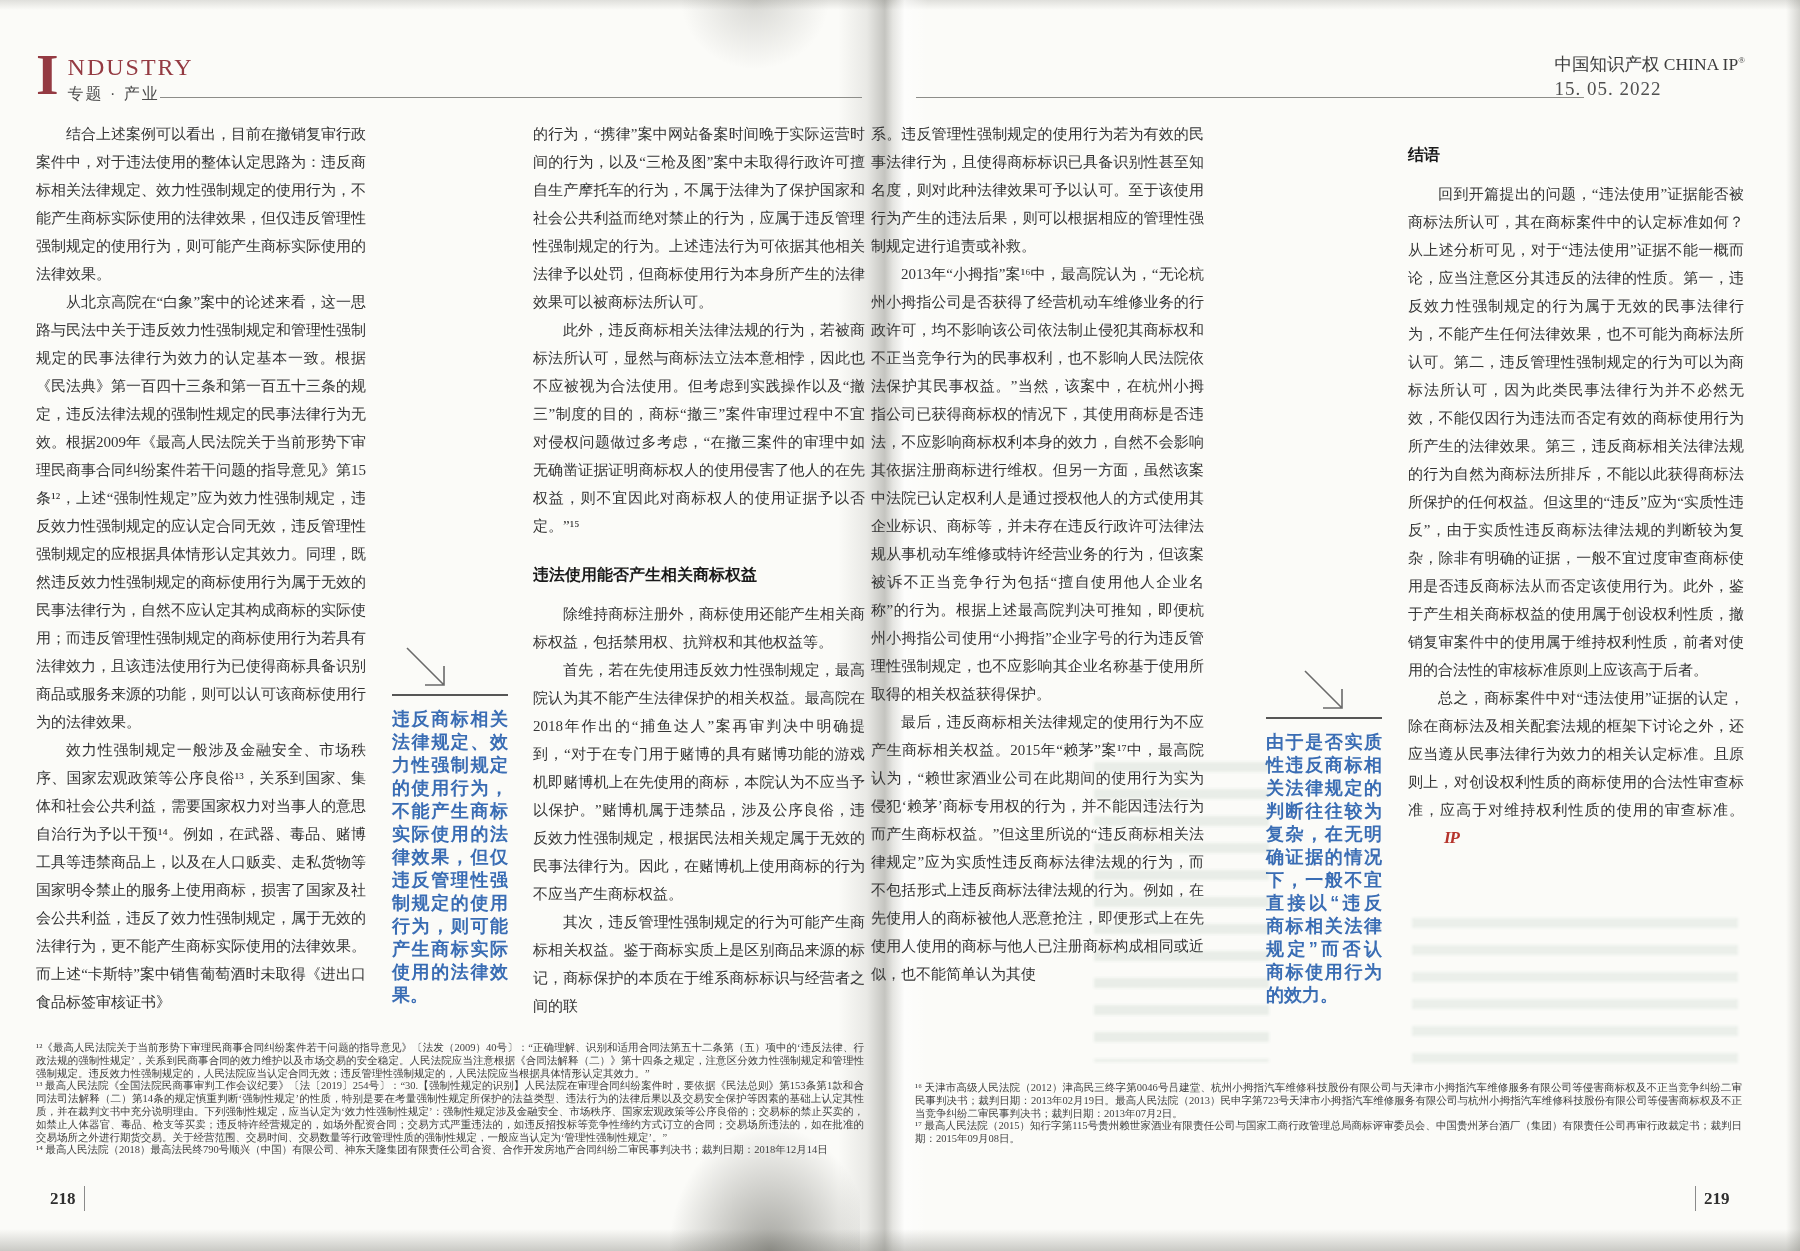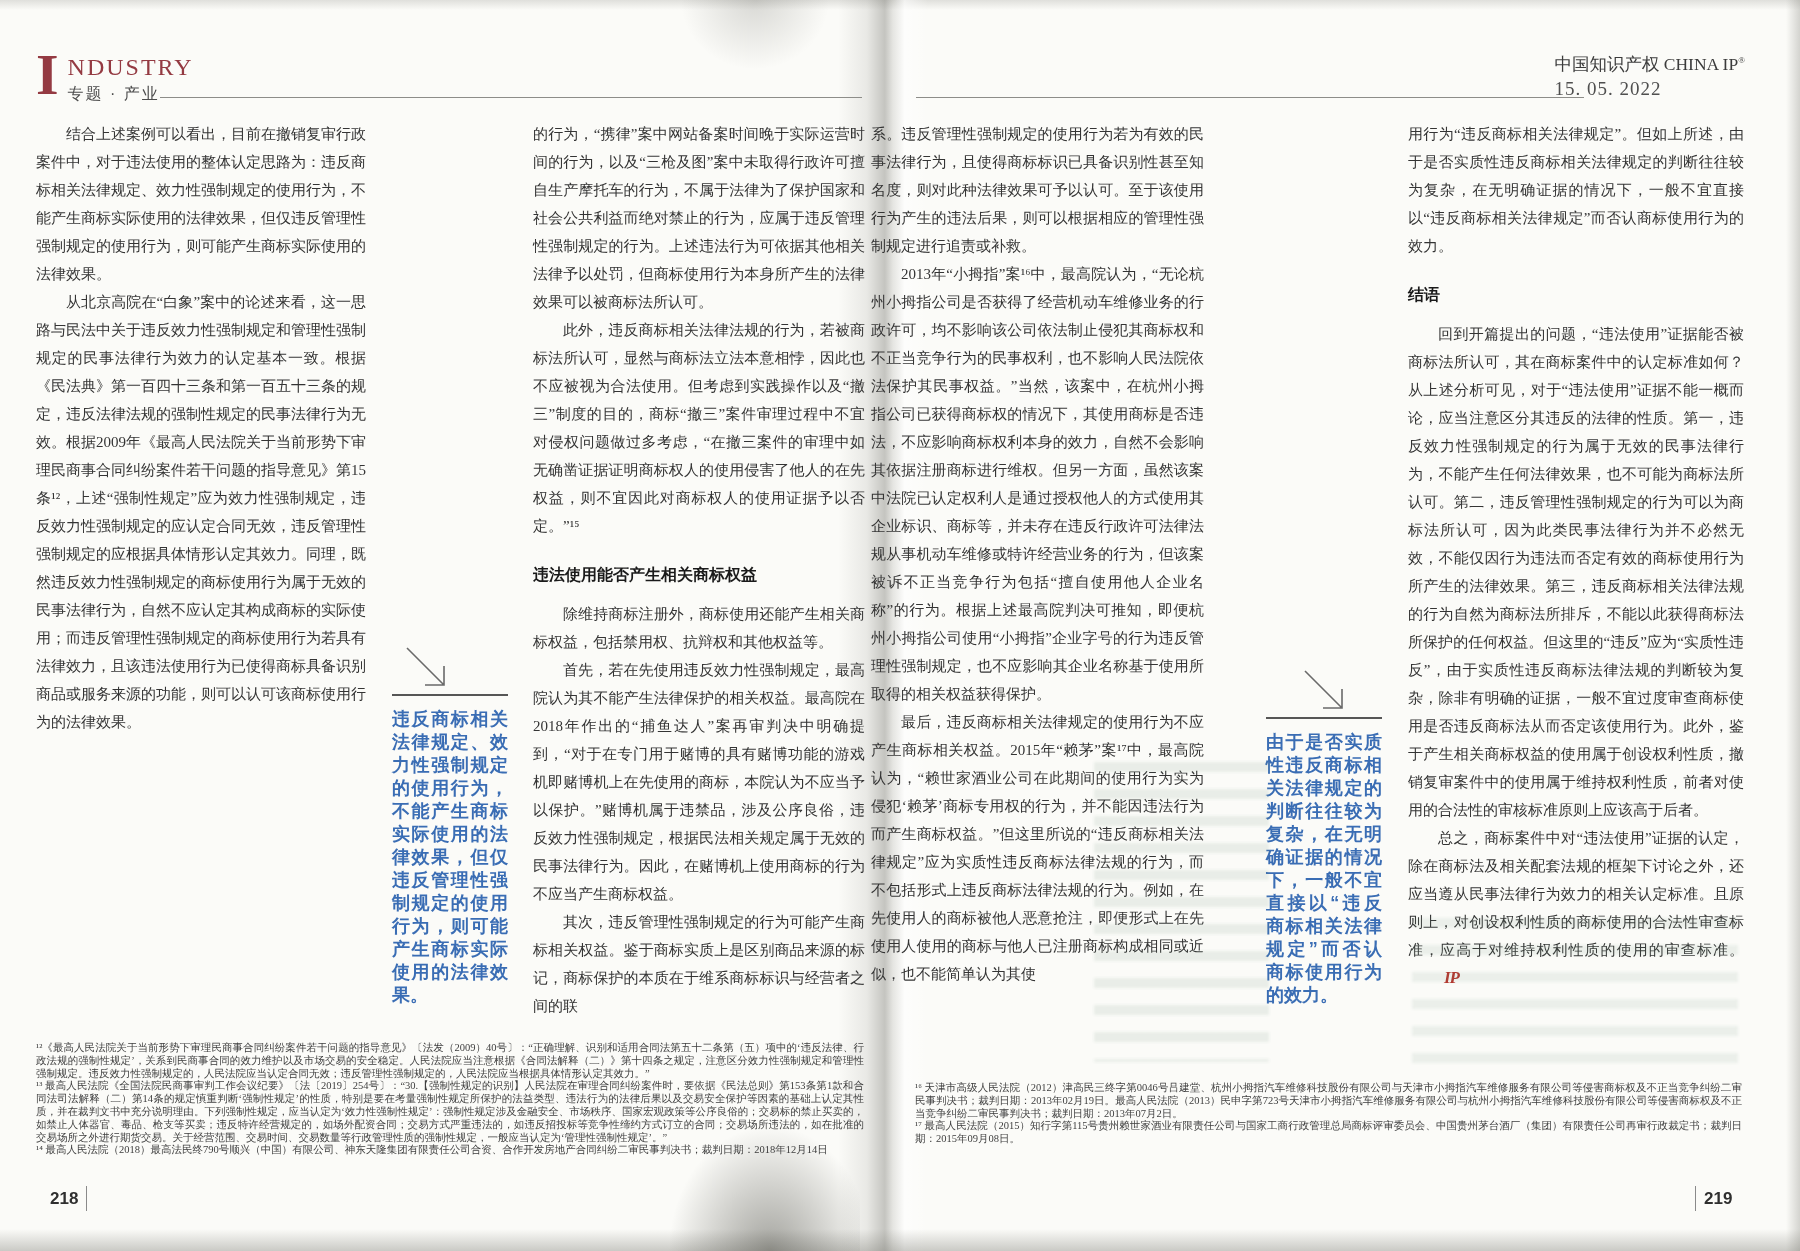--- a/index.html
+++ b/index.html
@@ -62,21 +62,21 @@
                   font-weight:bold; font-size:18px; line-height:23px; color:#3a6db4; text-align:justify; }
 
   
   .fns { position:absolute; font-size:10.5px; line-height:12.8px; color:#3e3e3e; text-align:justify; }
   .fns-left  { left:36px;  top:1042px; width:828px; }
   .fns-right { left:915px; top:1082px; width:827px; }
   .fn { margin:0; }
 
   
   .pageno { position:absolute; font-size:17px; color:#2f2f2f; font-weight:bold;
-            font-family:Liberation Sans, sans-serif;
+            font-family:Liberation Serif, serif;
             display:flex; align-items:center; gap:8px; }
   .pageno-left  { left:50px;   top:1186px; }
   .pageno-right { left:1695px; top:1186px; }
   .pbar { width:1px; height:25px; background:#8a8a8a; display:inline-block; }
 
   
   .bleed { position:absolute; filter:blur(1.5px); opacity:.85; }
   .bleed-1 { left:1094px; top:762px; width:175px; height:300px;
     background:repeating-linear-gradient(180deg, rgba(104,142,120,0.15) 0 10px, rgba(0,0,0,0) 10px 27px); }
   .bleed-2 { left:1412px; top:918px; width:326px; height:148px;
@@ -105,36 +105,36 @@
 
   <div class="brand">
     <div class="brand-name"><span>中国知识产权 CHINA IP</span><sup>®</sup></div>
     <div class="brand-date">15. 05. 2022</div>
   </div>
   <div class="rule rule-right"></div>
 
   <div class="col col-1">
       <p class="para body">结合上述案例可以看出，目前在撤销复审行政案件中，对于违法使用的整体认定思路为：违反商标相关法律规定、效力性强制规定的使用行为，不能产生商标实际使用的法律效果，但仅违反管理性强制规定的使用行为，则可能产生商标实际使用的法律效果。</p>
       <p class="para body">从北京高院在“白象”案中的论述来看，这一思路与民法中关于违反效力性强制规定和管理性强制规定的民事法律行为效力的认定基本一致。根据《民法典》第一百四十三条和第一百五十三条的规定，违反法律法规的强制性规定的民事法律行为无效。根据2009年《最高人民法院关于当前形势下审理民商事合同纠纷案件若干问题的指导意见》第15条¹²，上述“强制性规定”应为效力性强制规定，违反效力性强制规定的应认定合同无效，违反管理性强制规定的应根据具体情形认定其效力。同理，既然违反效力性强制规定的商标使用行为属于无效的民事法律行为，自然不应认定其构成商标的实际使用；而违反管理性强制规定的商标使用行为若具有法律效力，且该违法使用行为已使得商标具备识别商品或服务来源的功能，则可以认可该商标使用行为的法律效果。</p>
+      <p class="para body">效力性强制规定一般涉及金融安全、市场秩序、国家宏观政策等公序良俗¹³，关系到国家、集体和社会公共利益，需要国家权力对当事人的意思自治行为予以干预¹⁴。例如，在武器、毒品、赌博工具等违禁商品上，以及在人口贩卖、走私货物等国家明令禁止的服务上使用商标，损害了国家及社会公共利益，违反了效力性强制规定，属于无效的法律行为，更不能产生商标实际使用的法律效果。而上述“卡斯特”案中销售葡萄酒时未取得《进出口食品标签审核证书》</p>
     </div>
   <div class="col col-2">
       <p class="para cont">的行为，“携律”案中网站备案时间晚于实际运营时间的行为，以及“三枪及图”案中未取得行政许可擅自生产摩托车的行为，不属于法律为了保护国家和社会公共利益而绝对禁止的行为，应属于违反管理性强制规定的行为。上述违法行为可依据其他相关法律予以处罚，但商标使用行为本身所产生的法律效果可以被商标法所认可。</p>
       <p class="para body">此外，违反商标相关法律法规的行为，若被商标法所认可，显然与商标法立法本意相悖，因此也不应被视为合法使用。但考虑到实践操作以及“撤三”制度的目的，商标“撤三”案件审理过程中不宜对侵权问题做过多考虑，“在撤三案件的审理中如无确凿证据证明商标权人的使用侵害了他人的在先权益，则不宜因此对商标权人的使用证据予以否定。”¹⁵</p>
       <h3 class="para heading">违法使用能否产生相关商标权益</h3>
       <p class="para body">除维持商标注册外，商标使用还能产生相关商标权益，包括禁用权、抗辩权和其他权益等。</p>
       <p class="para body">首先，若在先使用违反效力性强制规定，最高院认为其不能产生法律保护的相关权益。最高院在2018年作出的“捕鱼达人”案再审判决中明确提到，“对于在专门用于赌博的具有赌博功能的游戏机即赌博机上在先使用的商标，本院认为不应当予以保护。”赌博机属于违禁品，涉及公序良俗，违反效力性强制规定，根据民法相关规定属于无效的民事法律行为。因此，在赌博机上使用商标的行为不应当产生商标权益。</p>
       <p class="para body">其次，违反管理性强制规定的行为可能产生商标相关权益。鉴于商标实质上是区别商品来源的标记，商标保护的本质在于维系商标标识与经营者之间的联</p>
     </div>
   <div class="col col-3">
       <p class="para cont">系。违反管理性强制规定的使用行为若为有效的民事法律行为，且使得商标标识已具备识别性甚至知名度，则对此种法律效果可予以认可。至于该使用行为产生的违法后果，则可以根据相应的管理性强制规定进行追责或补救。</p>
       <p class="para body">2013年“小拇指”案¹⁶中，最高院认为，“无论杭州小拇指公司是否获得了经营机动车维修业务的行政许可，均不影响该公司依法制止侵犯其商标权和不正当竞争行为的民事权利，也不影响人民法院依法保护其民事权益。”当然，该案中，在杭州小拇指公司已获得商标权的情况下，其使用商标是否违法，不应影响商标权利本身的效力，自然不会影响其依据注册商标进行维权。但另一方面，虽然该案中法院已认定权利人是通过授权他人的方式使用其企业标识、商标等，并未存在违反行政许可法律法规从事机动车维修或特许经营业务的行为，但该案被诉不正当竞争行为包括“擅自使用他人企业名称”的行为。根据上述最高院判决可推知，即便杭州小拇指公司使用“小拇指”企业字号的行为违反管理性强制规定，也不应影响其企业名称基于使用所取得的相关权益获得保护。</p>
       <p class="para body">最后，违反商标相关法律规定的使用行为不应产生商标相关权益。2015年“赖茅”案¹⁷中，最高院认为，“赖世家酒业公司在此期间的使用行为实为侵犯‘赖茅’商标专用权的行为，并不能因违法行为而产生商标权益。”但这里所说的“违反商标相关法律规定”应为实质性违反商标法律法规的行为，而不包括形式上违反商标法律法规的行为。例如，在先使用人的商标被他人恶意抢注，即便形式上在先使用人使用的商标与他人已注册商标构成相同或近似，也不能简单认为其使</p>
     </div>
   <div class="col col-4">
-      <p class="para cont">用行为“违反商标相关法律规定”。但如上所述，由于是否实质性违反商标相关法律规定的判断往往较为复杂，在无明确证据的情况下，一般不宜直接以“违反商标相关法律规定”而否认商标使用行为的效力。</p>
       <h3 class="para heading">结语</h3>
       <p class="para body">回到开篇提出的问题，“违法使用”证据能否被商标法所认可，其在商标案件中的认定标准如何？从上述分析可见，对于“违法使用”证据不能一概而论，应当注意区分其违反的法律的性质。第一，违反效力性强制规定的行为属于无效的民事法律行为，不能产生任何法律效果，也不可能为商标法所认可。第二，违反管理性强制规定的行为可以为商标法所认可，因为此类民事法律行为并不必然无效，不能仅因行为违法而否定有效的商标使用行为所产生的法律效果。第三，违反商标相关法律法规的行为自然为商标法所排斥，不能以此获得商标法所保护的任何权益。但这里的“违反”应为“实质性违反”，由于实质性违反商标法律法规的判断较为复杂，除非有明确的证据，一般不宜过度审查商标使用是否违反商标法从而否定该使用行为。此外，鉴于产生相关商标权益的使用属于创设权利性质，撤销复审案件中的使用属于维持权利性质，前者对使用的合法性的审核标准原则上应该高于后者。</p>
       <p class="para body">总之，商标案件中对“违法使用”证据的认定，除在商标法及相关配套法规的框架下讨论之外，还应当遵从民事法律行为效力的相关认定标准。且原则上，对创设权利性质的商标使用的合法性审查标准，应高于对维持权利性质的使用的审查标准。<span class="ipmark">IP</span></p>
     </div>
 
   <div class="callout co-left">
     <svg class="arrow-svg" viewBox="0 0 46 46">
       <path d="M3 3 L40 40 M40 21 L40 40 L21 40" fill="none" stroke="#6a6a6a" stroke-width="1.6"></path>
     </svg>
     <div class="callout-rule"></div>

